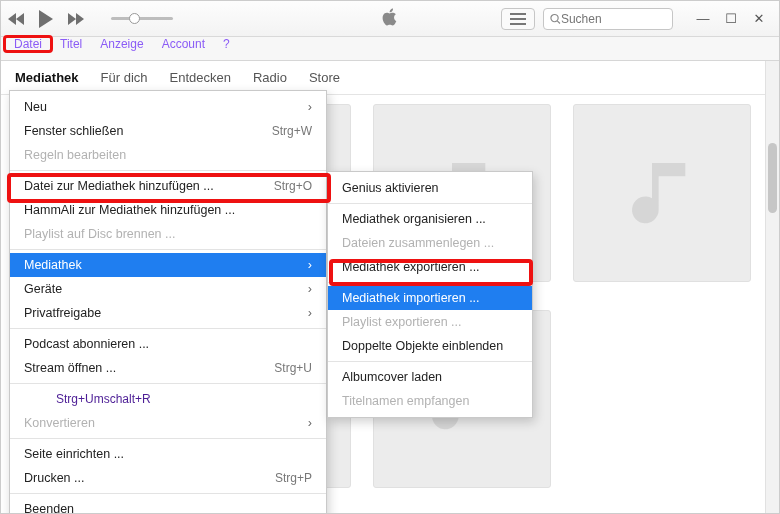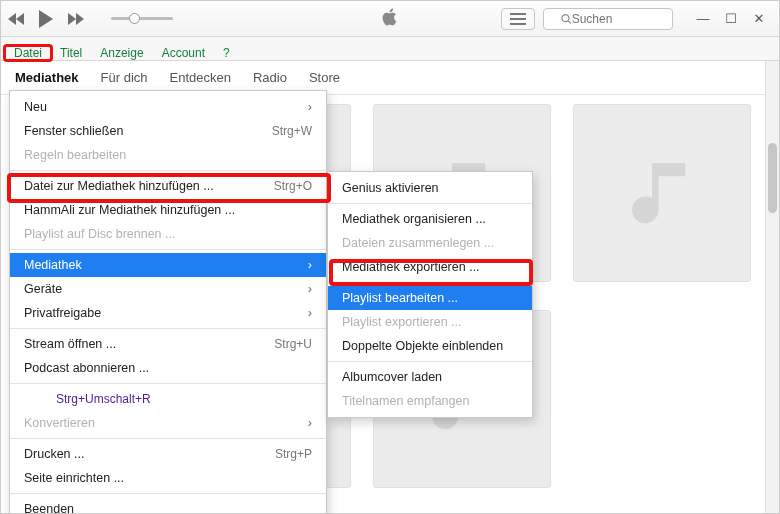--- a/index.html
+++ b/index.html
@@ -9,27 +9,27 @@
 .titlebar { height: 36px; background: linear-gradient(#fdfdfd,#f3f3f3); display: flex; align-items: center; padding: 0 6px; border-bottom: 1px solid #d9d9d9; position: relative; }
 .pb-controls { display: flex; align-items: center; gap: 12px; }
 .pb-btn { color: #6b6b6b; display: flex; align-items: center; }
 .pb-btn svg { display: block; }
 .vol { display: flex; align-items: center; gap: 6px; margin-left: 14px; }
 .vol-track { width: 62px; height: 3px; background: #bdbdbd; border-radius: 2px; position: relative; }
 .vol-thumb { position: absolute; left: 18px; top: -4px; width: 11px; height: 11px; background: #fff; border: 1px solid #999; border-radius: 50%; }
 .apple-logo { position: absolute; left: 50%; transform: translateX(-50%); color: #8a8a8a; }
 .right-ctrls { margin-left: auto; display: flex; align-items: center; gap: 8px; }
 .list-btn { width: 34px; height: 22px; border: 1px solid #c6c6c6; border-radius: 4px; display: flex; align-items: center; justify-content: center; background: #fafafa; }
-.search { display: flex; align-items: center; border: 1px solid #c6c6c6; border-radius: 4px; padding: 2px 17px; width: 130px; height: 22px; background: #fff; }
+.search { display: flex; align-items: center; border: 1px solid #c6c6c6; border-radius: 4px; padding: 2px 6px; width: 130px; height: 22px; background: #fff; }
 .search input { border: none; outline: none; font-size: 12px; width: 100%; background: transparent; }
 .winbtns { display: flex; gap: 0; margin-left: 8px; }
 .winbtn { width: 28px; height: 22px; display: flex; align-items: center; justify-content: center; color: #555; font-size: 13px; }
 
 
-.menubar { height: 24px; background: #f7f7f7; border-bottom: 1px solid #d6d6d6; display: flex; align-items: flex-end; font-size: 12px; color: #15803d; padding: 0 4px; }
+.menubar { height: 24px; background: #f7f7f7; border-bottom: 1px solid #d6d6d6; display: flex; align-items: flex-start; font-size: 12px; color: #8b5cf6; padding: 0 4px; }
 .menubar .mi { padding: 0 9px; display: flex; align-items: center; cursor: default; }
 .hl-red { outline: 3px solid #e11; outline-offset: -1px; border-radius: 2px; position: relative; z-index: 40; }
 
 
 .subnav { height: 34px; display: flex; align-items: center; padding: 0 14px; gap: 22px; font-size: 13px; color: #555; border-bottom: 1px solid #e4e4e4; }
 .subnav .active { color: #111; font-weight: 600; }
 
 
 .content { position: absolute; top: 95px; left: 0; right: 0; bottom: 0; padding: 8px 16px 8px 172px; overflow: hidden; }
 .grid { display: grid; grid-template-columns: repeat(3, 178px); gap: 22px 22px; }
@@ -215,41 +215,41 @@
       <span>Mediathek</span>
     </div>
     <div class="row sub">
       <span>Geräte</span>
     </div>
     <div class="row sub">
       <span>Privatfreigabe</span>
     </div>
     <div class="sep"></div>
     <div class="row">
+      <span>Podcast abonnieren ...</span>
+    </div>
+    <div class="row">
       <span>Stream öffnen ...</span>
       <span class="sc">Strg+U</span>
     </div>
-    <div class="row">
-      <span>Podcast abonnieren ...</span>
-    </div>
     <div class="sep"></div>
     <div class="row disabled">
       <span class="sc">Strg+Umschalt+R</span>
     </div>
     <div class="row disabled sub">
       <span>Konvertieren</span>
     </div>
     <div class="sep"></div>
     <div class="row">
+      <span>Seite einrichten ...</span>
+    </div>
+    <div class="row">
       <span>Drucken ...</span>
       <span class="sc">Strg+P</span>
     </div>
-    <div class="row">
-      <span>Seite einrichten ...</span>
-    </div>
     <div class="sep"></div>
     <div class="row">
       <span>Beenden</span>
     </div>
   </div>
 
 <div class="menu m2" id="menu2">
     <div class="row">
       <span>Genius aktivieren</span>
     </div>
@@ -258,21 +258,21 @@
       <span>Mediathek organisieren ...</span>
     </div>
     <div class="row disabled">
       <span>Dateien zusammenlegen ...</span>
     </div>
     <div class="row">
       <span>Mediathek exportieren ...</span>
     </div>
     <div class="sep"></div>
     <div class="row sel">
-      <span>Playlist bearbeiten ...</span>
+      <span>Mediathek importieren ...</span>
     </div>
     <div class="row disabled">
       <span>Playlist exportieren ...</span>
     </div>
     <div class="row">
       <span>Doppelte Objekte einblenden</span>
     </div>
     <div class="sep"></div>
     <div class="row">
       <span>Albumcover laden</span>

